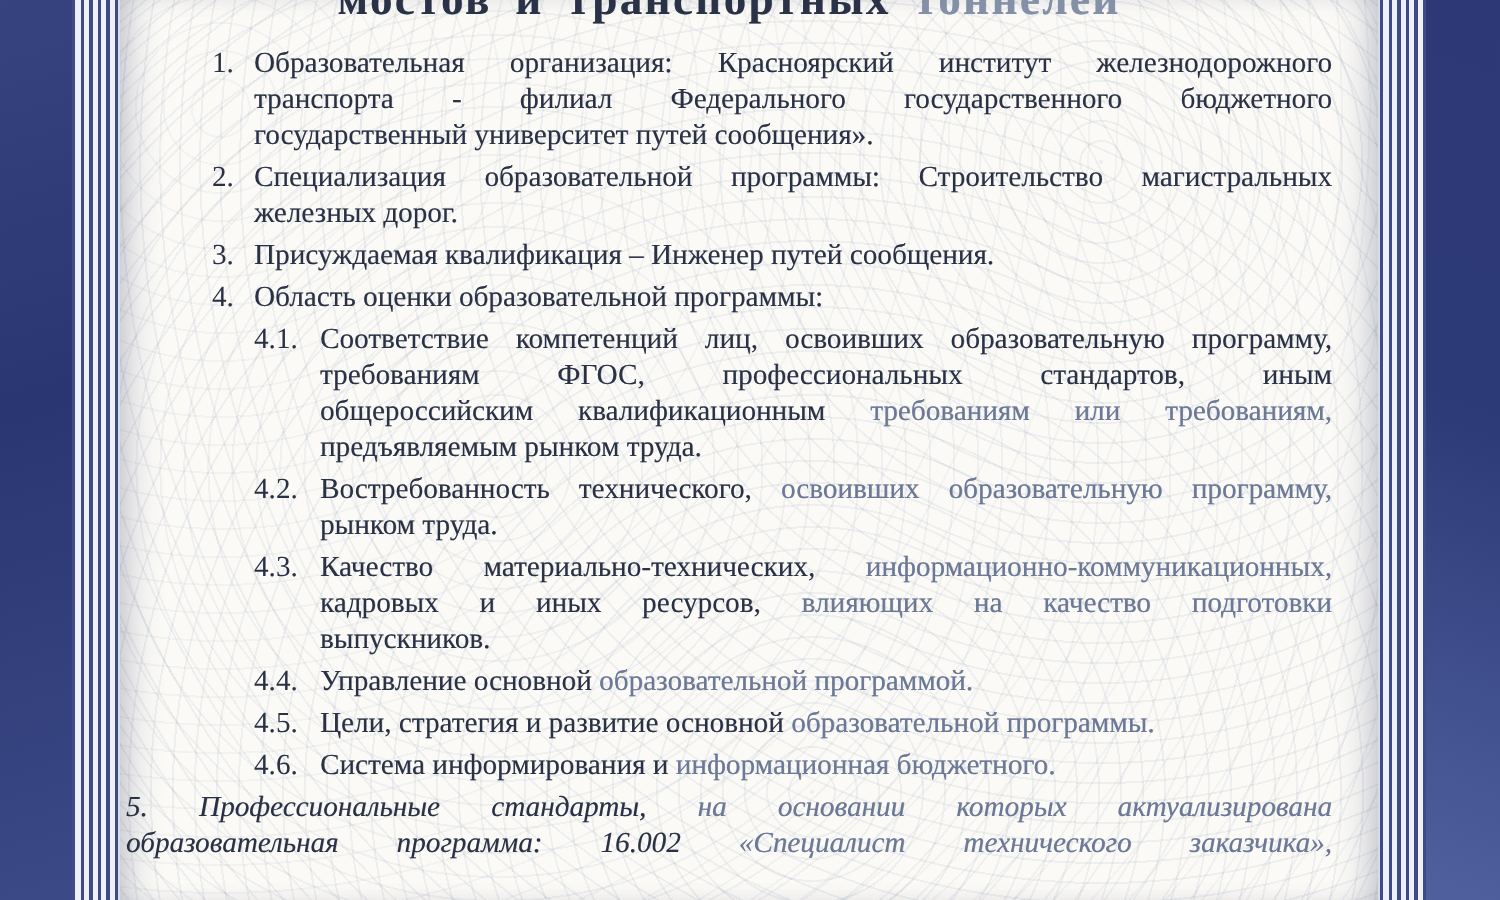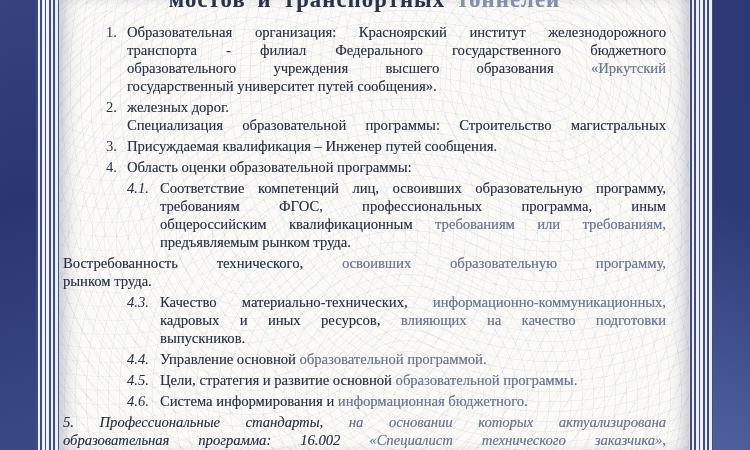--- a/index.html
+++ b/index.html
@@ -38,21 +38,21 @@
   .content{position:absolute;left:3px;right:23px;top:0;}
   h1.doc-title{
     font-size:22.5px;line-height:25px;font-weight:700;
     margin:-13px 0 11px 0;text-align:center;
     letter-spacing:1.2px;word-spacing:5px;color:#2a3248;
   }
   .list{font-size:14.6px;line-height:18px;color:#2a3145;}
   .item{display:flex;margin:0 0 3px 0;}
   .item.inline{display:block;font-style:italic;}
   .num{flex:0 0 64px;box-sizing:border-box;padding-left:43px;white-space:nowrap;}
-  .level2 .num{flex:0 0 97px;padding-left:64px;font-style:italic;}
+  .level2 .num{flex:0 0 97px;padding-left:64px;}
   .body{flex:1 1 auto;min-width:0;}
   .line{text-align:justify;text-align-last:justify;}
   .line.last{text-align-last:left;}
   .tone-d{color:#2a3145;margin-top:48px;}
   .tone-m{color:#6b7898;}
   .tone-l{color:#9aa4bb;}
   h1 .tone-d{color:#2a3248;}
   h1 .tone-l{color:#848fa8;}
   .line,h1.doc-title{text-shadow:0.2px 0.2px 0.3px rgba(42,49,69,.40);}
 </style>
@@ -67,53 +67,53 @@
 
   <div class="paper">
     <div class="content">
       <h1 class="doc-title"><span class="tone-d">мостов и транспортных</span> <span class="tone-l">тоннелей</span></h1>
       <div class="list">
           <div class="item level1">
             <span class="num">1.</span>
             <div class="body">
               <div class="line"><span class="tone-d">Образовательная организация: Красноярский институт железнодорожного</span></div>
               <div class="line"><span class="tone-d">транспорта - филиал Федерального государственного бюджетного</span></div>
-              <div class="line"><span class="tone-d">образовательного учреждения высшего образования</span> <span class="tone-m">«Иркутский</span></div>
               <div class="line last"><span class="tone-d">государственный университет путей сообщения».</span></div>
             </div>
           </div>
           <div class="item level1">
             <span class="num">2.</span>
             <div class="body">
+              <div class="line"><span class="tone-d">Специализация образовательной программы: Строительство магистральных</span></div>
               <div class="line last"><span class="tone-d">железных дорог.</span></div>
-              <div class="line"><span class="tone-d">Специализация образовательной программы: Строительство магистральных</span></div>
             </div>
           </div>
           <div class="item level1">
             <span class="num">3.</span>
             <div class="body">
               <div class="line last"><span class="tone-d">Присуждаемая квалификация – Инженер путей сообщения.</span></div>
             </div>
           </div>
           <div class="item level1">
             <span class="num">4.</span>
             <div class="body">
               <div class="line last"><span class="tone-d">Область оценки образовательной программы:</span></div>
             </div>
           </div>
           <div class="item level2">
             <span class="num">4.1.</span>
             <div class="body">
               <div class="line"><span class="tone-d">Соответствие компетенций лиц, освоивших образовательную программу,</span></div>
-              <div class="line"><span class="tone-d">требованиям ФГОС, профессиональных программа, иным</span></div>
+              <div class="line"><span class="tone-d">требованиям ФГОС, профессиональных стандартов, иным</span></div>
               <div class="line"><span class="tone-d">общероссийским квалификационным</span> <span class="tone-m">требованиям или требованиям,</span></div>
               <div class="line last"><span class="tone-d">предъявляемым рынком труда.</span></div>
             </div>
           </div>
           <div class="item level2">
+            <span class="num">4.2.</span>
             <div class="body">
               <div class="line"><span class="tone-d">Востребованность технического,</span> <span class="tone-m">освоивших образовательную программу,</span></div>
               <div class="line last"><span class="tone-d">рынком труда.</span></div>
             </div>
           </div>
           <div class="item level2">
             <span class="num">4.3.</span>
             <div class="body">
               <div class="line"><span class="tone-d">Качество материально-технических,</span> <span class="tone-m">информационно-коммуникационных,</span></div>
               <div class="line"><span class="tone-d">кадровых и иных ресурсов,</span> <span class="tone-m">влияющих на качество подготовки</span></div>

